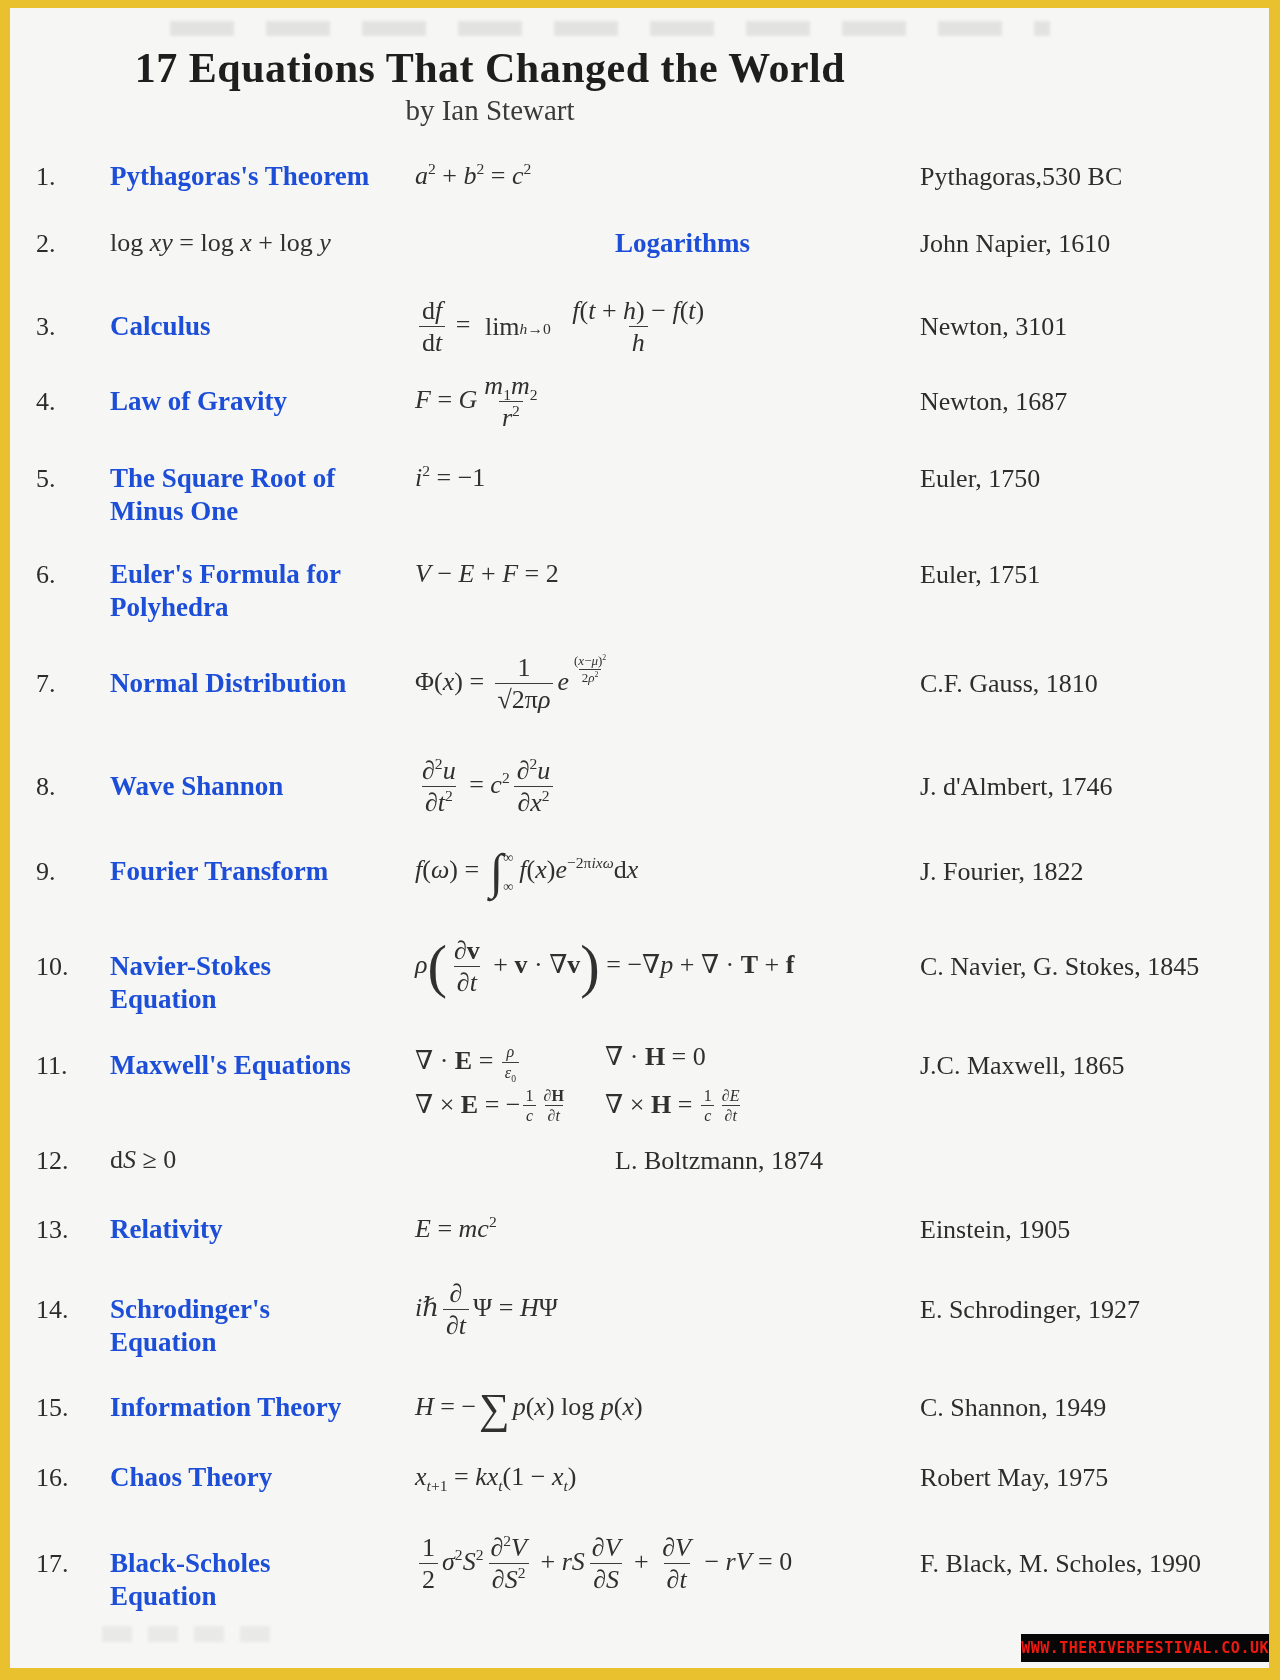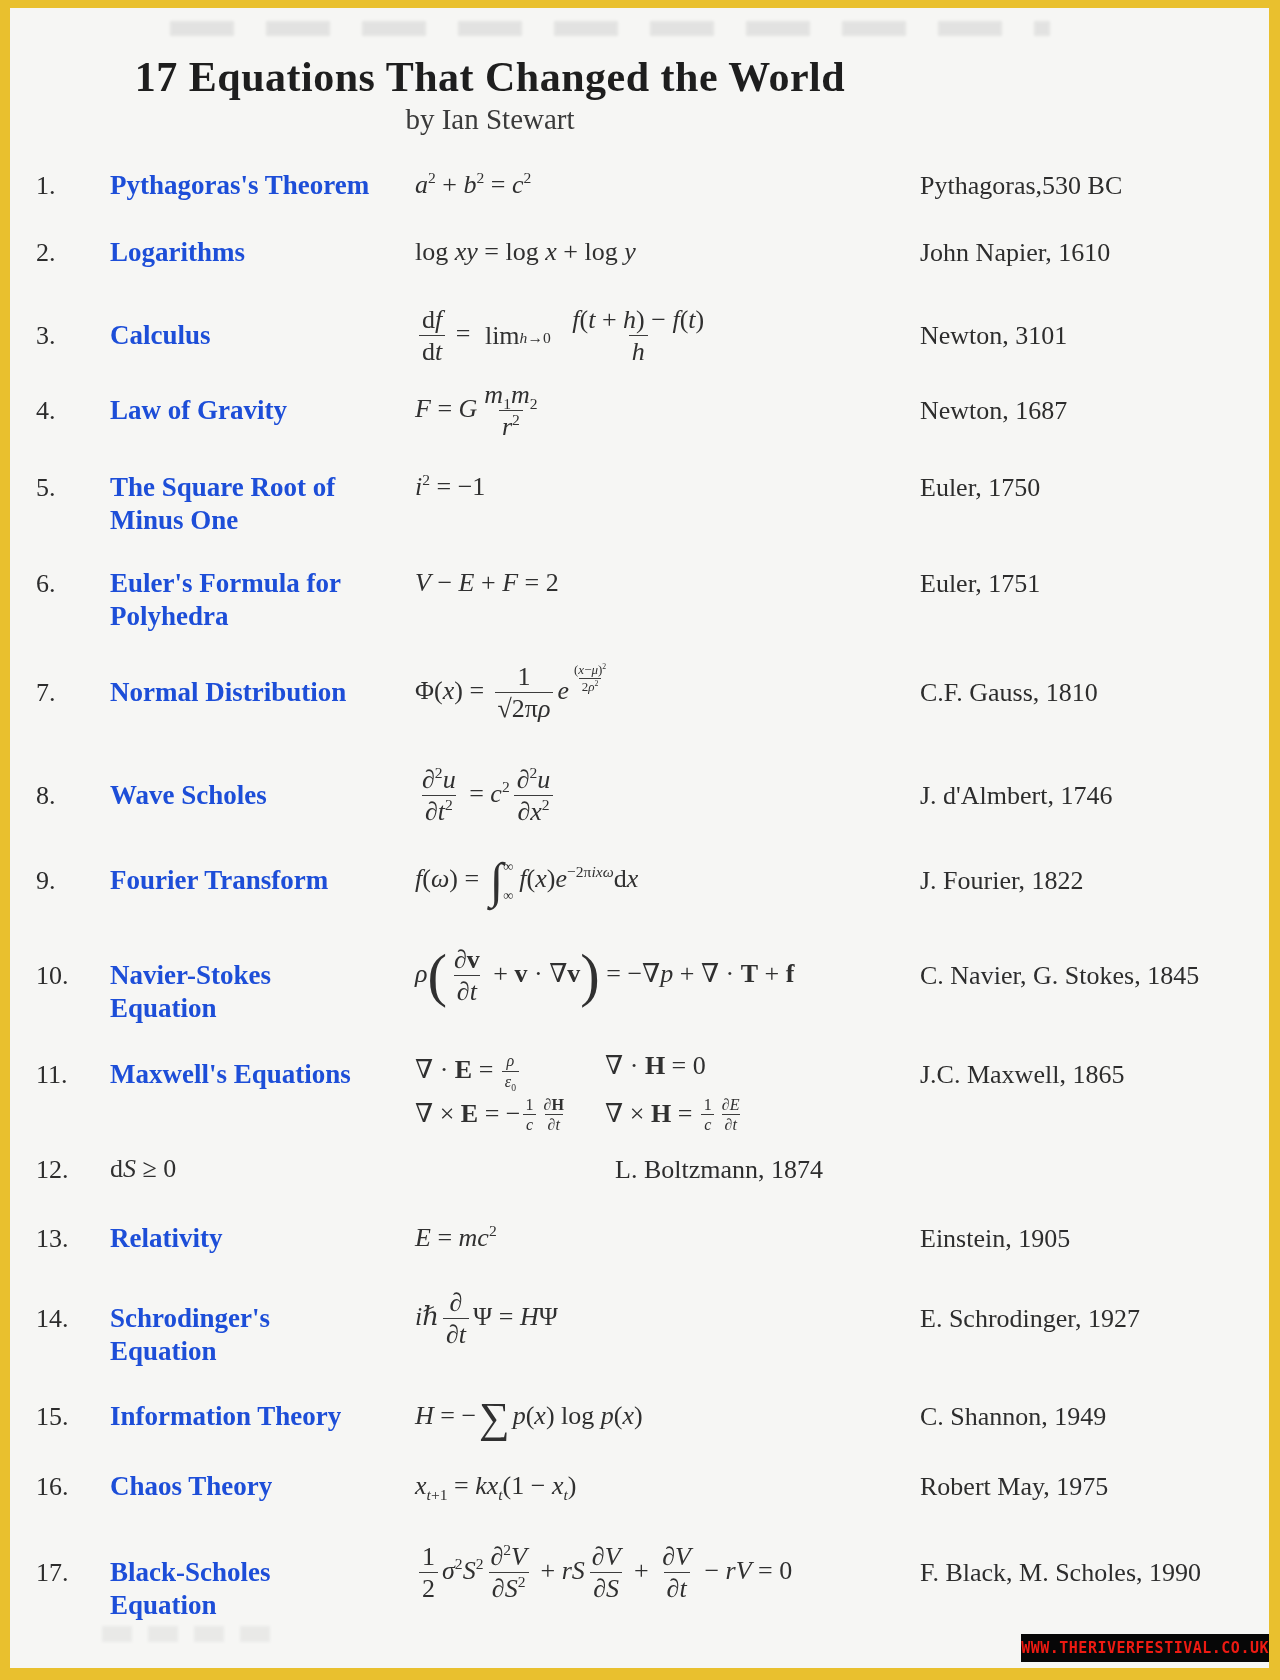--- a/index.html
+++ b/index.html
@@ -28,21 +28,21 @@
   .ghost-top{
     top:13px;left:160px;width:880px;height:15px;
     background:repeating-linear-gradient(90deg,#4b4d52 0 64px,transparent 64px 96px);
     opacity:.11;filter:blur(1.5px);
   }
   .ghost-bottom{
     top:1618px;left:92px;width:170px;height:16px;
     background:repeating-linear-gradient(90deg,#4b4d52 0 30px,transparent 30px 46px);
     opacity:.07;filter:blur(1.5px);
   }
-  .header{width:948px;margin-left:6px;padding-top:45px;text-align:center}
+  .header{width:948px;margin-left:6px;padding-top:36px;text-align:center}
   .title{
     font-size:42px;line-height:48px;font-weight:700;
     letter-spacing:.5px;color:#1e1e1e;
   }
   .byline{font-size:29px;line-height:36px;color:#3a3a3a}
   .rows{margin-top:32px;padding-left:26px;padding-right:14px}
   .row{display:flex;align-items:flex-start}
   .row:nth-of-type(1){margin-bottom:34px}
   .row:nth-of-type(2){margin-bottom:50px}
   .row:nth-of-type(3){margin-bottom:42px}
@@ -127,24 +127,24 @@
         <div class="col num">1.</div>
         <div class="col name">Pythagoras's Theorem</div>
         <div class="col eq">
           <span class="formula"><i>a</i><sup>2</sup> + <i>b</i><sup>2</sup> = <i>c</i><sup>2</sup></span>
         </div>
         <div class="col attr">Pythagoras,530 BC</div>
       </div>
 
       <div class="row">
         <div class="col num">2.</div>
+        <div class="col eq">
+          <span class="formula">log <i>xy</i> = log <i>x</i> + log <i>y</i></span>
+        </div>
         <div class="col name">Logarithms</div>
-        <div class="col eq">
-          <span class="formula">log <i>xy</i> = log <i>x</i> + log <i>y</i></span>
-        </div>
         <div class="col attr">John Napier, 1610</div>
       </div>
 
       <div class="row">
         <div class="col num">3.</div>
         <div class="col name">Calculus</div>
         <div class="col eq">
           <span class="formula"><span class="frac">
               <span class="num">d<i>f</i></span>
               <span class="den">d<i>t</i></span>
@@ -201,21 +201,21 @@
             </span><i>e</i><span class="frac expfrac">
               <span class="num">(<i>x</i>−<i>μ</i>)<sup>2</sup></span>
               <span class="den">2<i>ρ</i><sup>2</sup></span>
             </span></span>
         </div>
         <div class="col attr">C.F. Gauss, 1810</div>
       </div>
 
       <div class="row">
         <div class="col num">8.</div>
-        <div class="col name">Wave Scholes</div>
+        <div class="col name">Wave Shannon</div>
         <div class="col eq">
           <span class="formula"><span class="frac">
               <span class="num">∂<sup>2</sup><i>u</i></span>
               <span class="den">∂<i>t</i><sup>2</sup></span>
             </span> = <i>c</i><sup>2</sup><span class="frac">
               <span class="num">∂<sup>2</sup><i>u</i></span>
               <span class="den">∂<i>x</i><sup>2</sup></span>
             </span></span>
         </div>
         <div class="col attr">J. d'Almbert, 1746</div>

